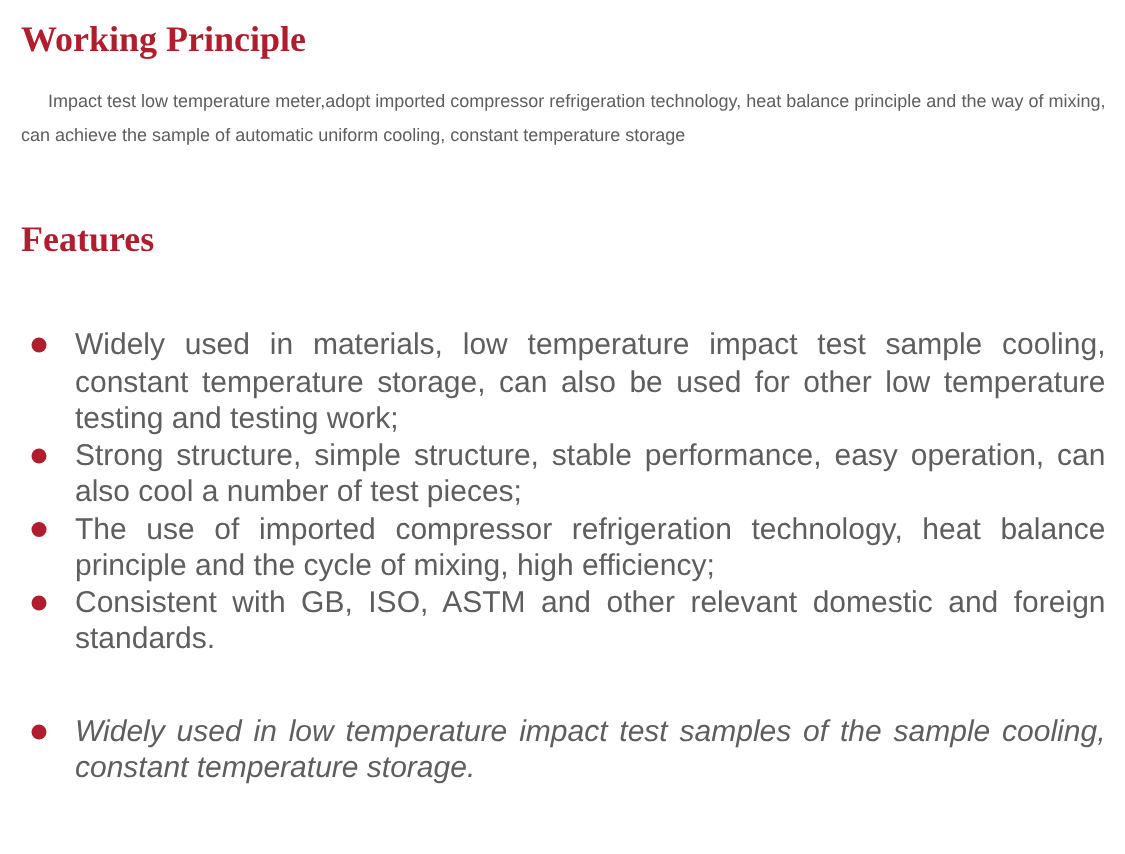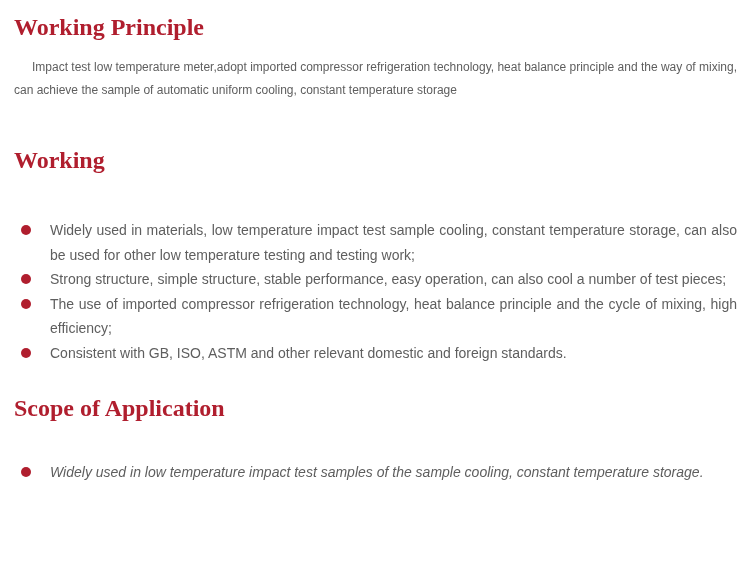--- a/index.html
+++ b/index.html
@@ -37,21 +37,21 @@
   .bullet-list {
     list-style: none;
     margin: 43px 0 0 0;
     padding: 0;
   }
   .bullet-list.scope-list { margin-top: 37px; font-style: italic; }
   .bullet-item {
     position: relative;
     padding-left: 36px;
     font-family: "Liberation Sans", "DejaVu Sans", sans-serif;
-    font-size: 14px;
+    font-size: 20px;
     line-height: 24.5px;
     color: var(--body-text, #5e5e5e);
     text-align: justify;
   }
   .dot {
     position: absolute;
     left: 7px;
     top: 7px;
     width: 10px;
     height: 10px;
@@ -61,42 +61,41 @@
 </style>
 </head>
 <body>
 
 <div class="page">
 
   <h2 class="section-heading">Working Principle</h2>
 
   <p class="intro">Impact test low temperature meter,adopt imported compressor refrigeration technology, heat balance principle and the way of mixing, can achieve the sample of automatic uniform cooling, constant temperature storage</p>
 
-  <h2 class="section-heading features">Working</h2>
+  <h2 class="section-heading features">Features</h2>
 
   <ul class="bullet-list features-list">
     <li class="bullet-item">
       <span class="dot"></span>
       <span class="bullet-text">Widely used in materials, low temperature impact test sample cooling, constant temperature storage, can also be used for other low temperature testing and testing work;</span>
     </li>
     <li class="bullet-item">
       <span class="dot"></span>
       <span class="bullet-text">Strong structure, simple structure, stable performance, easy operation, can also cool a number of test pieces;</span>
     </li>
     <li class="bullet-item">
       <span class="dot"></span>
       <span class="bullet-text">The use of imported compressor refrigeration technology, heat balance principle and the cycle of mixing, high efficiency;</span>
     </li>
     <li class="bullet-item">
       <span class="dot"></span>
       <span class="bullet-text">Consistent with GB, ISO, ASTM and other relevant domestic and foreign standards.</span>
     </li>
   </ul>
 
-  <h2 class="section-heading scope">Scope of Application</h2>
 
   <ul class="bullet-list scope-list">
     <li class="bullet-item">
       <span class="dot"></span>
       <span class="bullet-text">Widely used in low temperature impact test samples of the sample cooling, constant temperature storage.</span>
     </li>
   </ul>
 
 </div>
 

